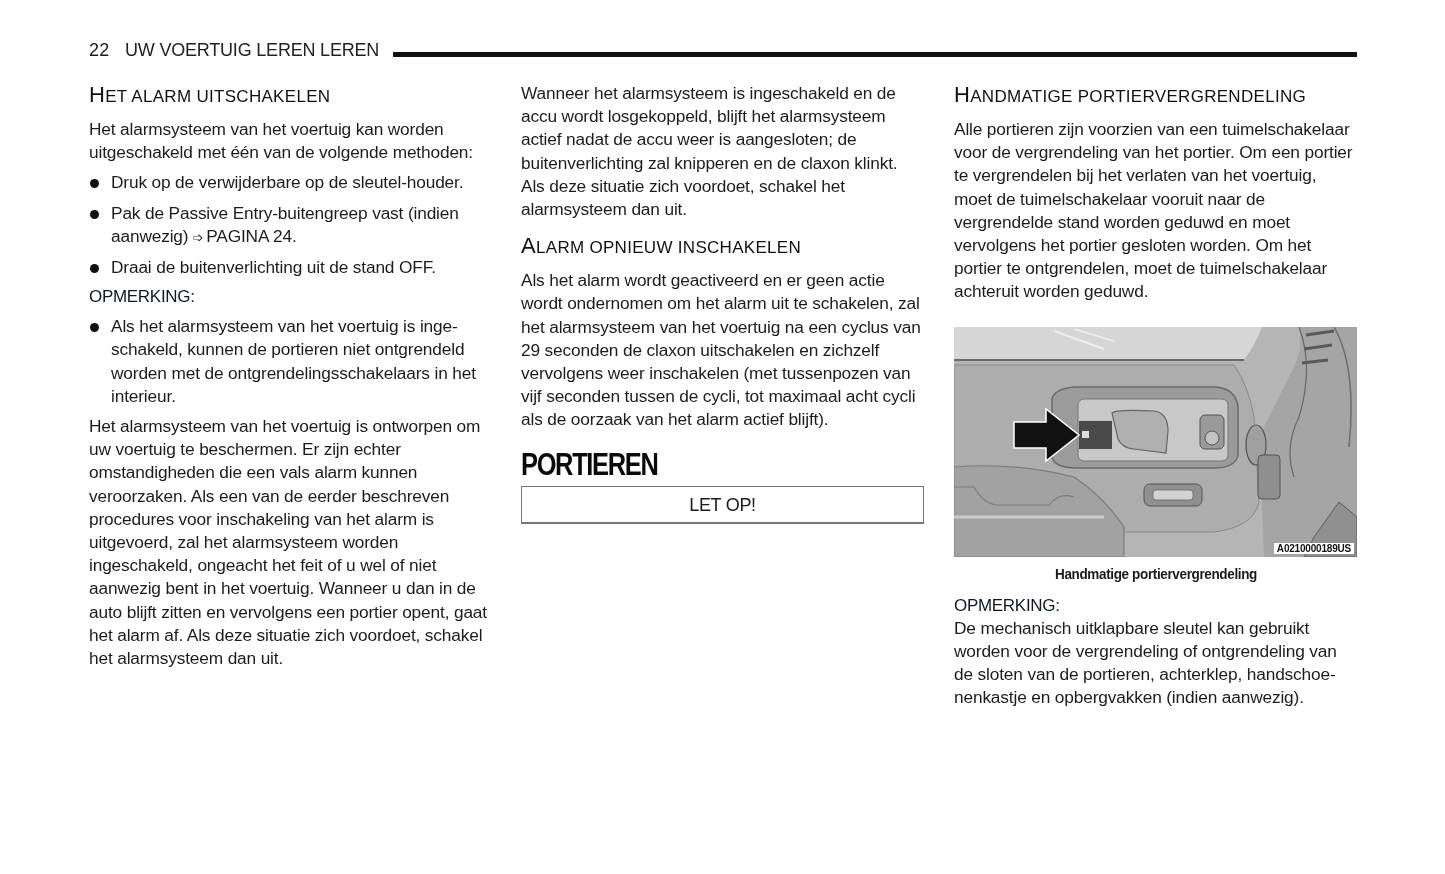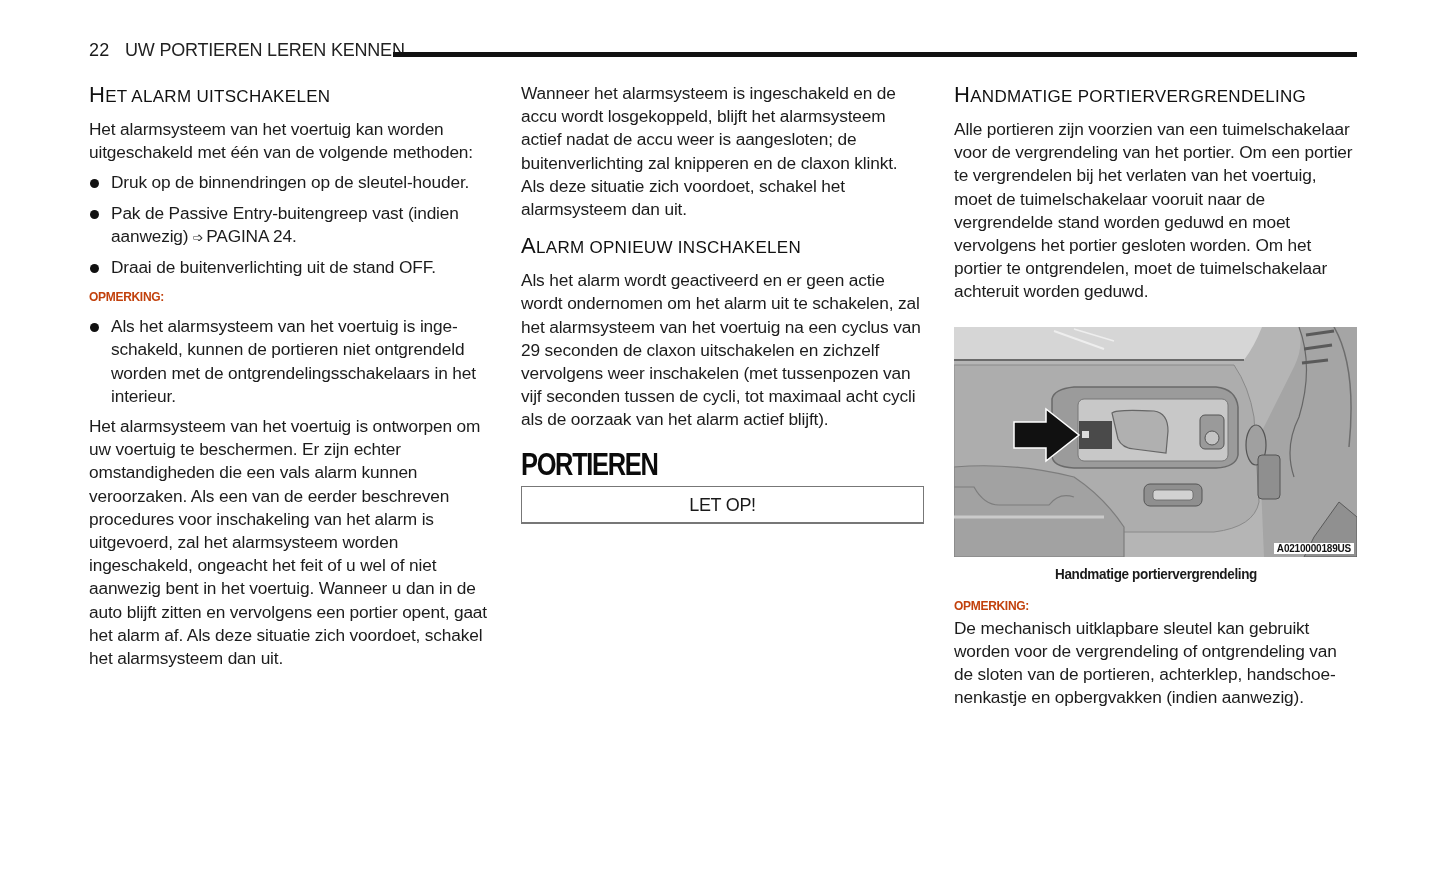--- a/index.html
+++ b/index.html
@@ -19,48 +19,48 @@
     .h2 { font-family: "Liberation Sans", sans-serif; font-weight: normal; font-size: 17px; letter-spacing: 0.3px; color: #111; text-transform: uppercase; line-height: 22px; margin-top: 4px; }
     .h2 .cap { font-size: 22px; }
 
     p, li { font-size: 17.3px; line-height: 23.2px; color: #1c1c1c; letter-spacing: -0.15px; }
     p { margin-top: 10px; }
 
     ul.bullets { list-style: none; margin-top: 7px; }
     ul.bullets li { position: relative; padding-left: 22px; margin-bottom: 7px; }
     ul.bullets li::before { content: ""; position: absolute; left: 1px; top: 8px; width: 9px; height: 9px; border-radius: 50%; background: #111; }
 
-    .note-label { font-size: 12px; font-weight: bold; color: #c2410c; margin-top: 2px; line-height: 22px; letter-spacing: -0.3px; }
+    .note-label { font-size: 17px; font-weight: normal; color: #0f172a; margin-top: 2px; line-height: 22px; letter-spacing: -0.3px; }
     .ref-arrow { font-size: 13px; color: #333; padding: 0 3px 0 4px; }
 
     .section-title { font-family: "Liberation Sans", sans-serif; font-weight: bold; font-size: 31px; letter-spacing: -1.6px; transform: scaleX(0.82); transform-origin: left center; margin-top: 14px; line-height: 38px; color: #0b0b0b; }
 
     .caution-box { margin-top: 2px; border: 1px solid #777; width: 403px; }
     .caution-head { text-align: center; font-size: 18px; padding: 8px 0 6px; border-bottom: 1px solid #777; letter-spacing: -0.3px; }
     .caution-body { padding: 5px 7px 6px 7px; font-size: 17.3px; line-height: 23.2px; letter-spacing: -0.15px; }
 
     .figure { margin-top: 23px; width: 403px; height: 230px; position: relative; background: #b9b9b9; overflow: hidden; }
     .figure svg { position: absolute; left: 0; top: 0; }
     .figure-code { position: absolute; right: 3px; bottom: 3px; background: #ffffff; font-size: 10px; font-weight: bold; padding: 0 3px; letter-spacing: -0.2px; color: #111; }
     .figure-caption { text-align: center; font-weight: bold; font-size: 15px; margin-top: 8px; letter-spacing: -0.4px; transform: scaleX(0.9); transform-origin: center; }
   </style>
 </head>
 <body>
 
 <div class="page-header">
   <span class="page-number">22</span>
-  <span class="running-title">UW PORTIEREN LEREN KENNEN</span>
+  <span class="running-title">UW VOERTUIG LEREN LEREN</span>
   <div class="header-rule"></div>
 </div>
 
 <div class="col col-1">
   <h2 class="h2"><span class="cap">H</span><span>et alarm uitschakelen</span></h2>
   <p>Het alarmsysteem van het voertuig kan worden uitgeschakeld met één van de volgende methoden:</p>
   <ul class="bullets">
-    <li>Druk op de binnendringen op de sleutel-houder.</li>
+    <li>Druk op de verwijderbare op de sleutel-houder.</li>
     <li><span>Pak de Passive Entry-buitengreep vast (indien aanwezig)</span><span class="ref-arrow">➩</span><span>PAGINA  24.</span></li>
     <li>Draai de buitenverlichting uit de stand OFF.</li>
   </ul>
   <div class="note-label">OPMERKING:</div>
   <ul class="bullets">
     <li>Als het alarmsysteem van het voertuig is inge-schakeld, kunnen de portieren niet ontgrendeld worden met de ontgrendelingsschakelaars in het interieur.</li>
   </ul>
   <p style="margin-top:2px">Het alarmsysteem van het voertuig is ontworpen om uw voertuig te beschermen. Er zijn echter omstandigheden die een vals alarm kunnen veroorzaken. Als een van de eerder beschreven procedures voor inschakeling van het alarm is uitgevoerd, zal het alarmsysteem worden ingeschakeld, ongeacht het feit of u wel of niet aanwezig bent in het voertuig. Wanneer u dan in de auto blijft zitten en vervolgens een portier opent, gaat het alarm af. Als deze situatie zich voordoet, schakel het alarmsysteem dan uit.</p>
 </div>
 

